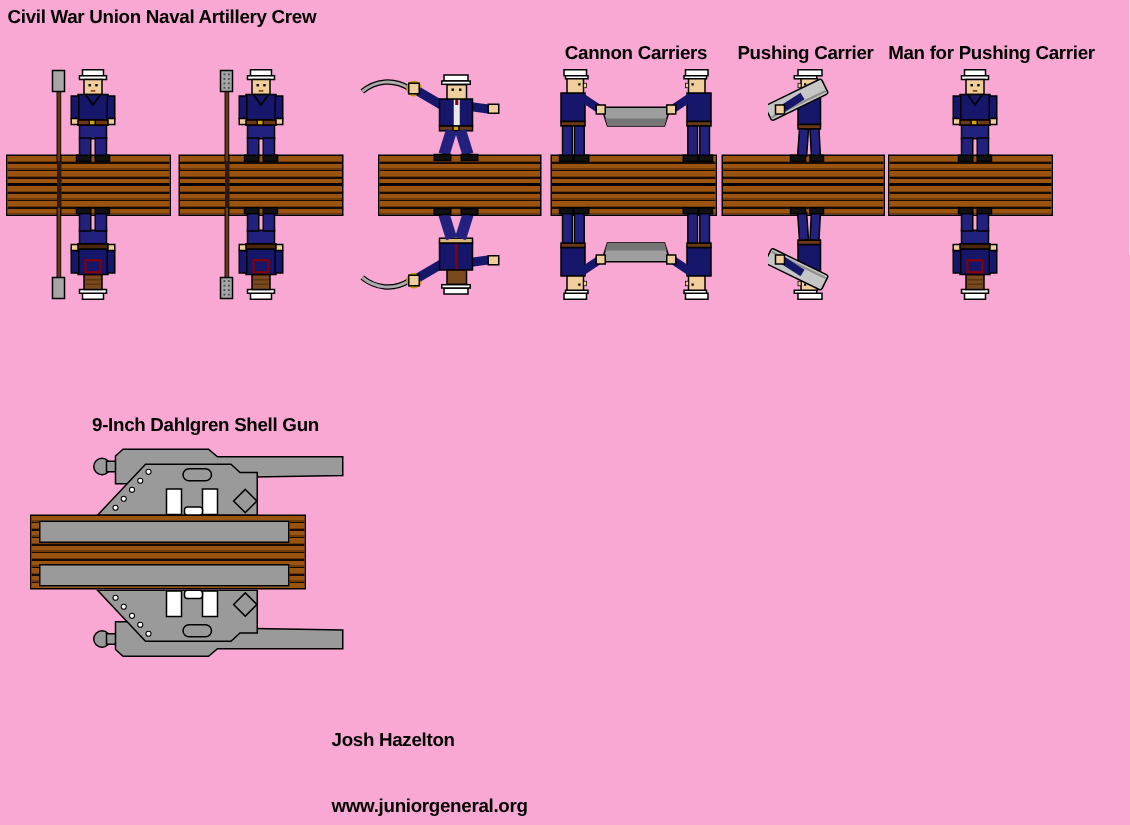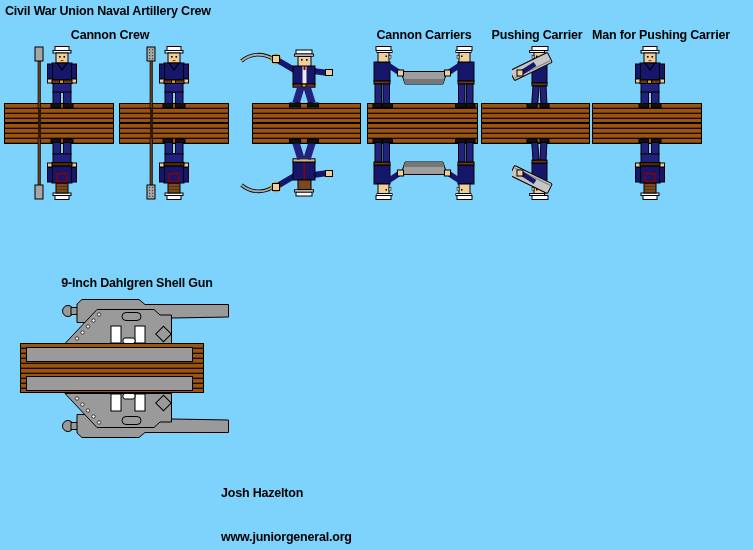--- a/index.html
+++ b/index.html
@@ -1,17 +1,17 @@
 <!DOCTYPE html>
 <html><head>
 <meta charset="utf-8">
 <style>
   html,body{margin:0;padding:0;background:#fff;}
   *{box-sizing:border-box;}
-  .sheet{position:relative;width:753px;height:550px;background:#7dd3fc;overflow:hidden;
+  .sheet{position:relative;width:753px;height:550px;background:#f9a8d4;overflow:hidden;
          font-family:"Liberation Sans",sans-serif;color:#000;}
   .abs{position:absolute;}
   .title{position:absolute;font-weight:bold;font-size:12.5px;letter-spacing:-0.2px;white-space:nowrap;}
   .label{position:absolute;font-weight:bold;font-size:12.5px;letter-spacing:-0.2px;
          text-align:center;white-space:nowrap;}
   .credit{position:absolute;font-weight:bold;font-size:12.5px;letter-spacing:-0.2px;white-space:nowrap;}
   .wood{position:absolute;height:41px;border:1px solid #000;
         background:repeating-linear-gradient(180deg,#9a540f 0px,#9a540f 3px,#6f3a07 3px,#6f3a07 4px,#170b00 4px,#170b00 5px);}
   .wood::after{content:"";position:absolute;left:0;right:0;top:18px;height:2px;background:#000;}
   .wood-gun{position:absolute;left:20px;top:343px;width:184px;height:50px;border:1px solid #000;
@@ -193,21 +193,20 @@
         <rect x="103" y="16.5" width="19" height="8" rx="4" fill="#9a9a9a" stroke="#000"></rect>
         <rect x="92" y="30" width="10" height="17" fill="#fff" stroke="#000"></rect>
         <rect x="116" y="30" width="10" height="17" fill="#fff" stroke="#000"></rect>
         <rect x="104" y="42" width="12" height="5.5" rx="2" fill="#fff" stroke="#000"></rect>
         <rect x="139" y="32.5" width="11" height="11" fill="#9a9a9a" stroke="#000" transform="rotate(45 144.5 38)"></rect>
       </symbol>
     </defs>
   </svg>
 
   <div class="title" style="left:5px;top:4px">Civil War Union Naval Artillery Crew</div>
-  <div class="label" style="left:40px;top:28px;width:140px">Cannon Crew</div>
   <div class="label" style="left:354px;top:28px;width:140px">Cannon Carriers</div>
   <div class="label" style="left:467px;top:28px;width:140px">Pushing Carrier</div>
   <div class="label" style="left:576px;top:28px;width:170px">Man for Pushing Carrier</div>
   <div class="label" style="left:57px;top:276px;width:160px">9-Inch Dahlgren Shell Gun</div>
 
   <div class="wood" style="left:4px;top:103px;width:110px"></div>
   <div class="wood" style="left:119px;top:103px;width:110px"></div>
   <div class="wood" style="left:252px;top:103px;width:109px"></div>
   <div class="wood" style="left:367px;top:103px;width:111px"></div>
   <div class="wood" style="left:481px;top:103px;width:109px"></div>

